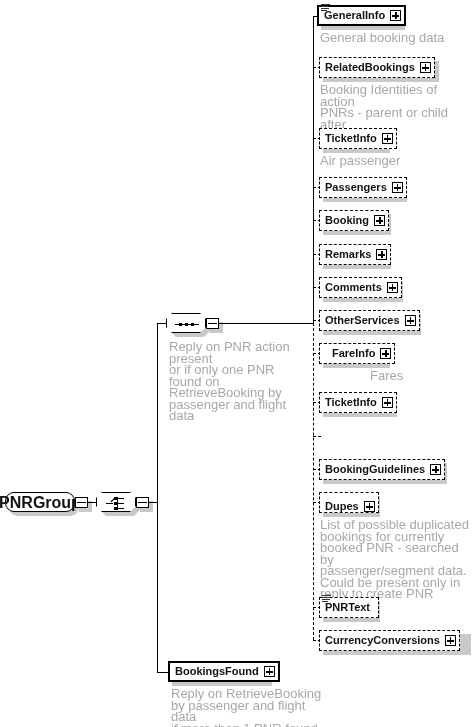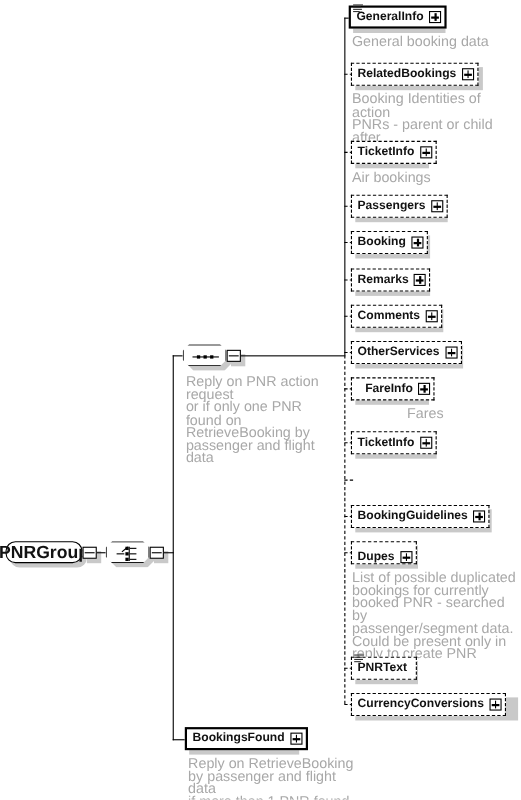--- a/index.html
+++ b/index.html
@@ -158,21 +158,21 @@
     <div class="seqdots">
         <b></b>
         <b></b>
         <b></b>
       </div>
   </div>
   <div class="stubshadow" style="left:210px;top:322px;"></div>
   <div class="stub" style="left:206px;top:318px;"></div>
   <div class="hline" style="left:219px;top:323px;width:95px;"></div>
 
-  <div class="desc" style="left:169px;top:341px;width:125px;">Reply on PNR action request
+  <div class="desc" style="left:169px;top:341px;width:125px;">Reply on PNR action present
 or if only one PNR found on
 RetrieveBooking by
 passenger and flight data</div>
 
   <div class="vline" style="left:313px;top:16px;height:307px;"></div>
 
   <div class="vline dashed" style="left:313px;top:323px;height:317px;"></div>
 
   <div class="hline" style="left:313px;top:16px;width:6px;"></div>
   <div class="nodewrap" style="left:317px;top:5px;text-align:right;">
@@ -203,21 +203,21 @@
 splitting</div>
 
   <div class="hline dashed" style="left:313px;top:138px;width:8px;"></div>
   <div class="nodewrap" style="left:319px;top:128px;">
     <div class="sh" style="left:4px;top:4px;width:67px;height:21px;"></div>
     <div class="node optional" style="position:relative;">
       <span class="label">TicketInfo</span>
       <span class="plus"></span>
     </div>
   </div>
-  <div class="desc" style="left:320px;top:155px;width:150px;">Air bookings</div>
+  <div class="desc" style="left:320px;top:155px;width:150px;">Air passenger</div>
 
   <div class="hline dashed" style="left:313px;top:187px;width:8px;"></div>
   <div class="nodewrap" style="left:319px;top:177px;">
     <div class="sh" style="left:4px;top:4px;width:84px;height:21px;"></div>
     <div class="node optional" style="position:relative;">
       <span class="label">Passengers</span>
       <span class="plus"></span>
     </div>
   </div>
 

